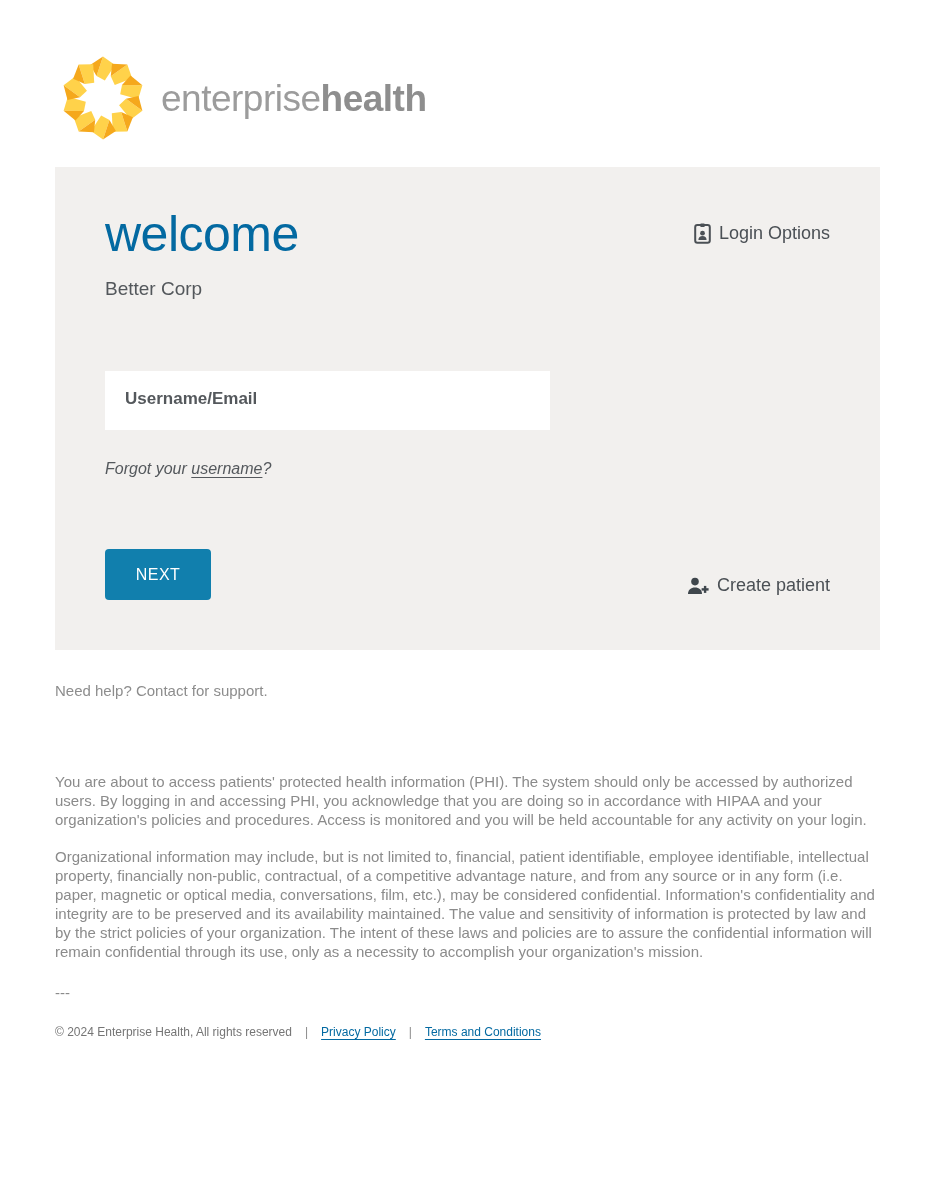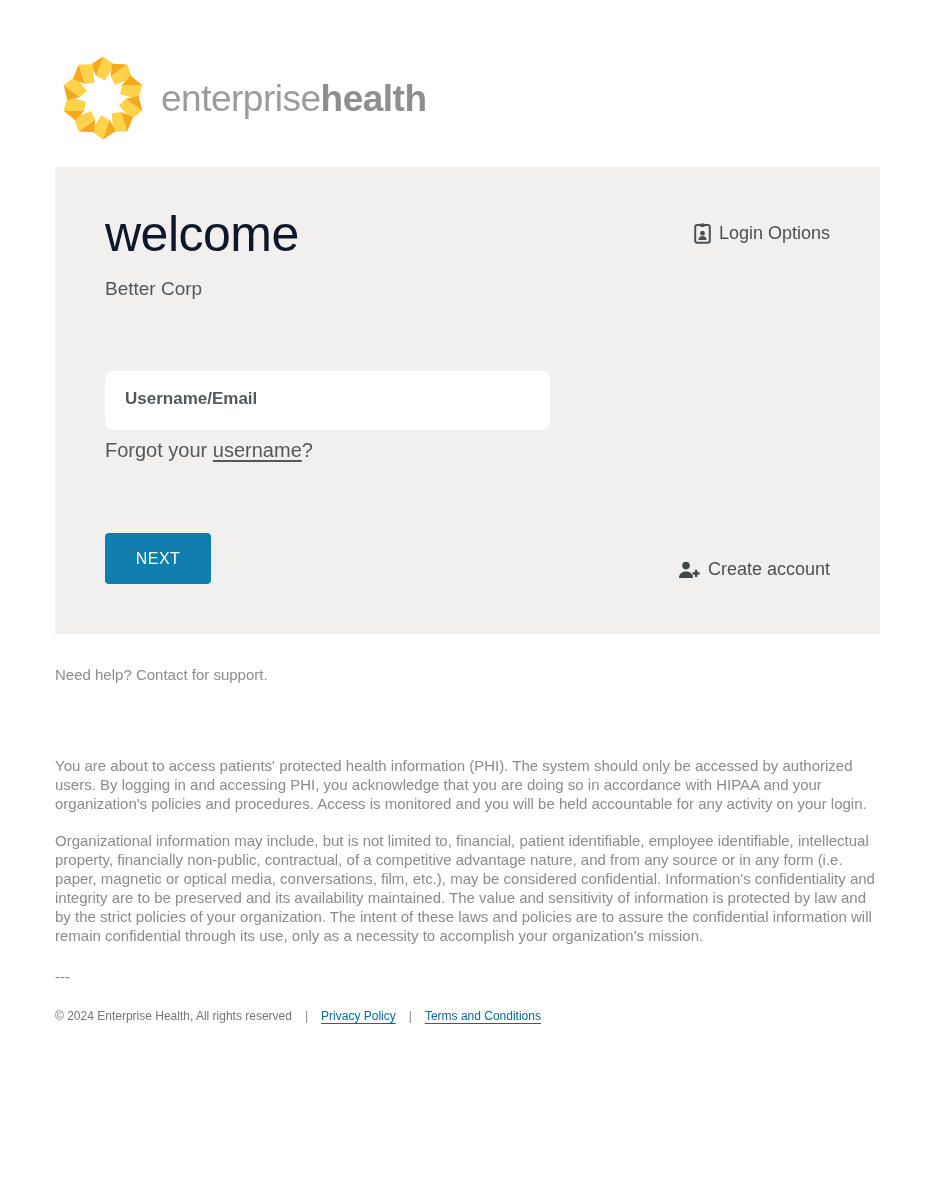--- a/index.html
+++ b/index.html
@@ -21,36 +21,36 @@
   .logo-text{font-size:37px;letter-spacing:-0.5px;line-height:1;}
   .logo-text .light{color:#9c9c9c;font-weight:400;}
   .logo-text .bold{color:#8e8e8e;font-weight:700;}
 
   
   .panel{
     margin-top:23px;width:825px;background:var(--panel-bg,#f2f0ee);
     padding:40px 50px 50px 50px;
   }
   .panel-top-row{display:flex;justify-content:space-between;align-items:flex-start;}
-  .welcome{margin:0;font-size:50px;font-weight:400;color:#0f172a;line-height:1.1;letter-spacing:-0.5px;}
+  .welcome{margin:0;font-size:50px;font-weight:400;color:#0369a1;line-height:1.1;letter-spacing:-0.5px;}
   .login-options{
     display:flex;align-items:center;gap:8px;margin-top:16px;
     font-size:18px;color:#4b5055;cursor:pointer;white-space:nowrap;
   }
   .org-name{margin-top:16px;font-size:19px;color:#53575b;}
 
   .username-input{
     display:block;margin-top:71px;width:445px;height:59px;
-    border:none;outline:none;background:#ffffff;border-radius:8px;
+    border:none;outline:none;background:#ffffff;border-radius:0;
     padding:0 0 4px 20px;font-family:"Liberation Sans",sans-serif;
     font-size:17px;font-weight:700;color:#43484c;
   }
   .username-input::placeholder{color:#54585c;font-weight:700;opacity:1;}
 
-  .forgot-line{margin-top:9px;font-size:20px;color:#54585c;}
+  .forgot-line{margin-top:30px;font-size:16px;color:#54585c;font-style:italic;}
   .forgot-line a{color:#54585c;text-decoration:underline;text-underline-offset:3px;cursor:pointer;}
 
   .actions-row{margin-top:71px;display:flex;justify-content:space-between;align-items:center;}
   .next-button{
     width:106px;height:51px;border:none;border-radius:4px;
     background:var(--accent,#117fad);color:#ffffff;
     font-family:"Liberation Sans",sans-serif;font-size:16px;letter-spacing:0.5px;
     cursor:pointer;
   }
   .create-account{
@@ -131,21 +131,21 @@
       <button class="next-button">NEXT</button>
       <div class="create-account">
         <span class="icon">
           <svg width="22" height="18" viewBox="0 0 22 18" aria-hidden="true">
             <circle cx="8" cy="4.6" r="3.8" fill="#3f464c"></circle>
             <path d="M1 17 c0-4.4 3-6.6 7-6.6 s7 2.2 7 6.6 z" fill="#3f464c"></path>
             <rect x="14.6" y="11.2" width="7" height="2.4" fill="#3f464c"></rect>
             <rect x="16.9" y="8.9" width="2.4" height="7" fill="#3f464c"></rect>
           </svg>
         </span>
-        <span>Create account</span>
+        <span>Create patient</span>
       </div>
     </div>
   </section>
 
   <div class="help-text">Need help? Contact for support.</div>
 
   <section class="agreement">
     <p>You are about to access patients' protected health information (PHI). The system should only be accessed by authorized users. By logging in and accessing PHI, you acknowledge that you are doing so in accordance with HIPAA and your organization's policies and procedures. Access is monitored and you will be held accountable for any activity on your login.</p>
     <p>Organizational information may include, but is not limited to, financial, patient identifiable, employee identifiable, intellectual property, financially non-public, contractual, of a competitive advantage nature, and from any source or in any form (i.e. paper, magnetic or optical media, conversations, film, etc.), may be considered confidential. Information's confidentiality and integrity are to be preserved and its availability maintained. The value and sensitivity of information is protected by law and by the strict policies of your organization. The intent of these laws and policies are to assure the confidential information will remain confidential through its use, only as a necessity to accomplish your organization's mission.</p>
     <div class="agreement-divider">---</div>

